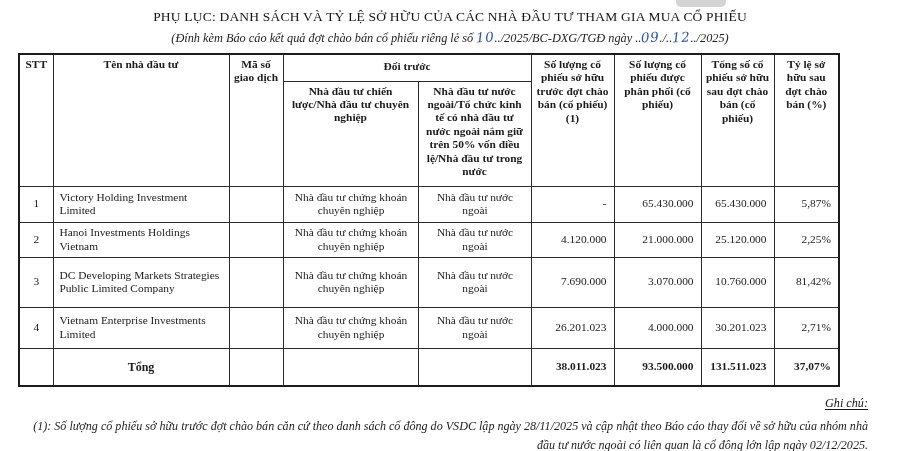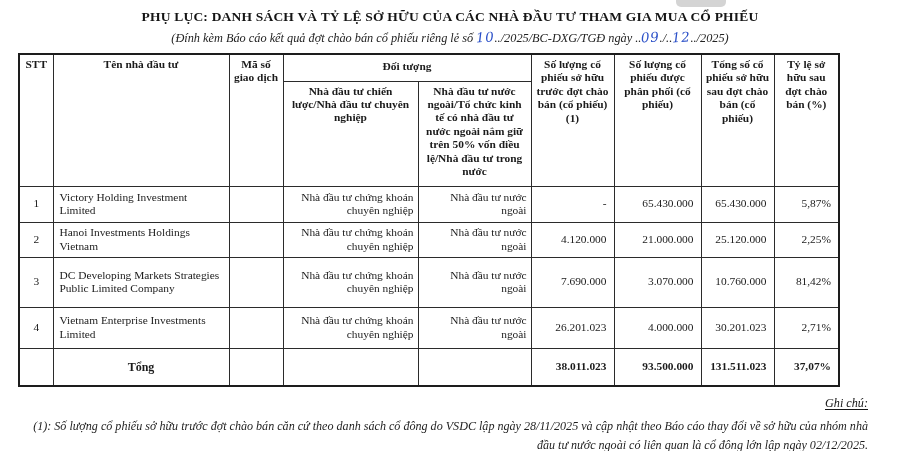--- a/index.html
+++ b/index.html
@@ -6,21 +6,21 @@
   body{
     width:900px;height:451px;background:#ffffff;position:relative;overflow:hidden;
     font-family:"Liberation Serif", serif;color:#1b1b1b;
     -webkit-font-smoothing:antialiased;
   }
   .scan-smudge{
     position:absolute;top:0;left:676px;width:50px;height:7px;
     background:#cccccc;border-radius:0 0 5px 5px;opacity:.85;
   }
   .title{
-    margin-top:9px;text-align:center;font-weight:bold;font-size:13.5px;
+    margin-top:9px;text-align:center;font-weight:normal;font-size:13.5px;
     letter-spacing:.2px;color:#151515;
   }
   .subtitle{
     margin-top:4px;text-align:center;font-style:italic;font-size:12.3px;color:#222;
   }
   .hand{
     color:#2b50c8;font-style:italic;font-size:13.5px;display:inline-block;
     transform:rotate(-4deg);font-family:"DejaVu Serif", serif;letter-spacing:.5px;
   }
   table.main{
@@ -32,21 +32,21 @@
     overflow:hidden;color:#1b1b1b;
   }
   .main thead th{font-weight:bold;text-align:center;vertical-align:top;padding-top:3px;}
   tr.hrow1{height:27px;}
   tr.hrow2{height:105px;}
   tr.r1{height:36px;} tr.r2{height:35px;} tr.r3{height:50px;} tr.r4{height:41px;}
   tr.total-row{height:38px;}
   td.stt{text-align:center;vertical-align:middle;}
   td.name{text-align:left;vertical-align:middle;padding-left:6px;}
   td.code{vertical-align:middle;}
-  td.target{text-align:right;vertical-align:middle;padding-left:5px;}
+  td.target{text-align:center;vertical-align:middle;padding-left:5px;}
   td.num{text-align:right;vertical-align:middle;padding-right:7px;white-space:nowrap;}
   tr.total-row td{font-weight:bold;}
   tr.total-row td.label{text-align:center;vertical-align:middle;font-size:12px;}
   thead th.group{vertical-align:middle;padding-top:0;}
   .hsub{font-size:11px;}
   .notes{margin:6px 0 0 23px;width:845px;text-align:right;}
   .notes-label{
     font-style:italic;font-size:12.2px;text-decoration:underline;
     text-underline-offset:2px;color:#161616;
   }
@@ -75,21 +75,21 @@
       <col style="width:83px">
     <col style="width:87px">
       <col style="width:73px">
       <col style="width:65px">
   </colgroup>
   <thead>
     <tr class="hrow1">
       <th rowspan="2">STT</th>
       <th rowspan="2">Tên nhà đầu tư</th>
       <th rowspan="2">Mã số giao dịch</th>
-      <th colspan="2" class="group">Đối tượng</th>
+      <th colspan="2" class="group">Đối trước</th>
       <th rowspan="2">
         <div>Số lượng cổ phiếu sở hữu trước đợt chào bán (cổ phiếu)</div>
         <div>(1)</div>
       </th>
       <th rowspan="2">Số lượng cổ phiếu được phân phối (cổ phiếu)</th>
       <th rowspan="2">Tổng số cổ phiếu sở hữu sau đợt chào bán (cổ phiếu)</th>
       <th rowspan="2">Tỷ lệ sở hữu sau đợt chào bán (%)</th>
     </tr>
     <tr class="hrow2">
       <th class="hsub">Nhà đầu tư chiến lược/Nhà đầu tư chuyên nghiệp</th>

